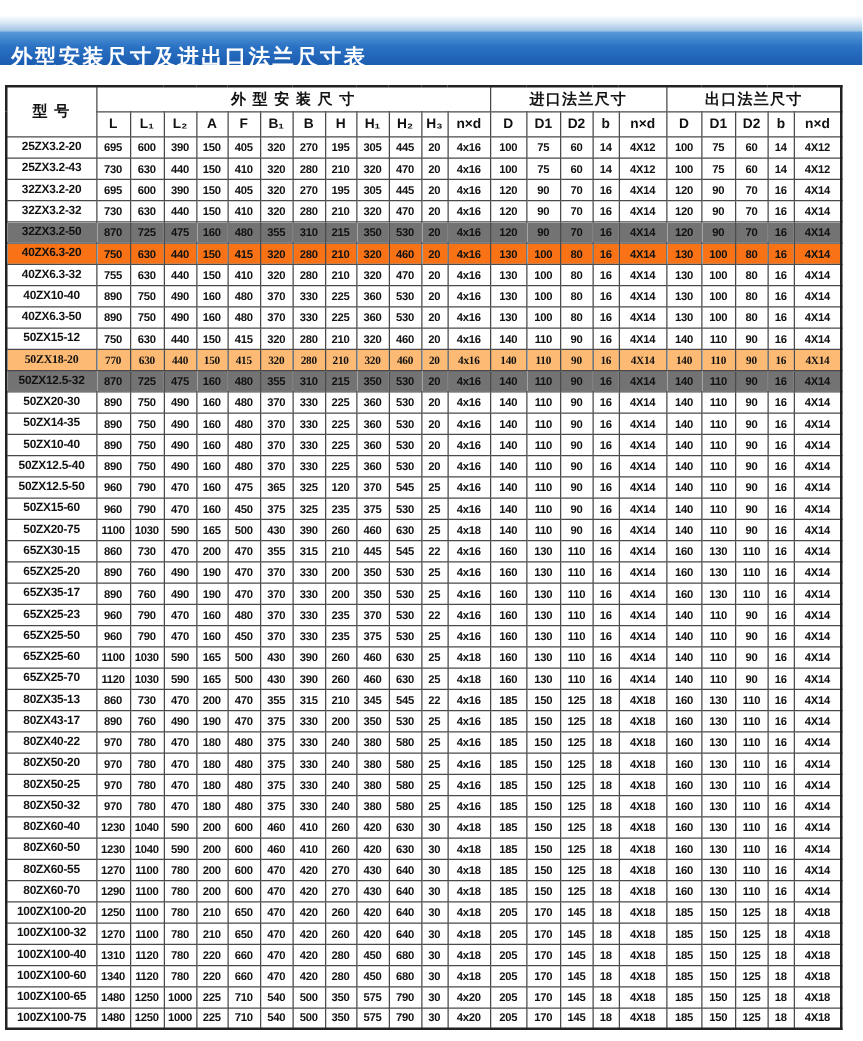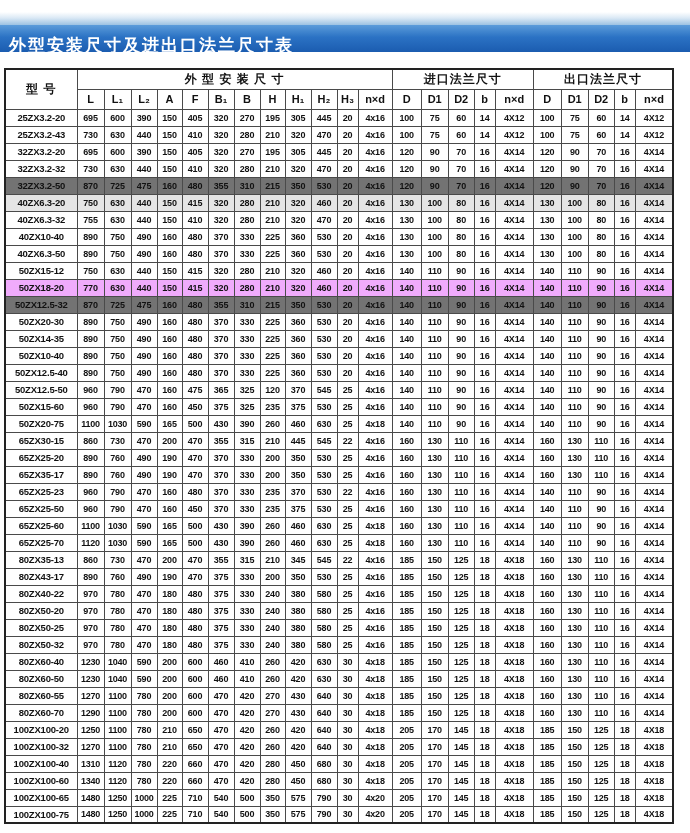--- a/index.html
+++ b/index.html
@@ -217,21 +217,21 @@
           <td>90</td>
           <td>70</td>
           <td>16</td>
           <td>4X14</td>
           <td>120</td>
           <td>90</td>
           <td>70</td>
           <td>16</td>
           <td>4X14</td>
         </tr>
-        <tr style="background: #e5e5e5;">
+        <tr style="background: #f97316;">
           <td class="model">40ZX6.3-20</td>
           <td>750</td>
           <td>630</td>
           <td>440</td>
           <td>150</td>
           <td>415</td>
           <td>320</td>
           <td>280</td>
           <td>210</td>
           <td>320</td>
@@ -342,21 +342,21 @@
           <td>110</td>
           <td>90</td>
           <td>16</td>
           <td>4X14</td>
           <td>140</td>
           <td>110</td>
           <td>90</td>
           <td>16</td>
           <td>4X14</td>
         </tr>
-        <tr style="background: #f0abfc;">
+        <tr style="background: #fdba74; font-family: Liberation Serif, serif;">
           <td class="model">50ZX18-20</td>
           <td>770</td>
           <td>630</td>
           <td>440</td>
           <td>150</td>
           <td>415</td>
           <td>320</td>
           <td>280</td>
           <td>210</td>
           <td>320</td>

